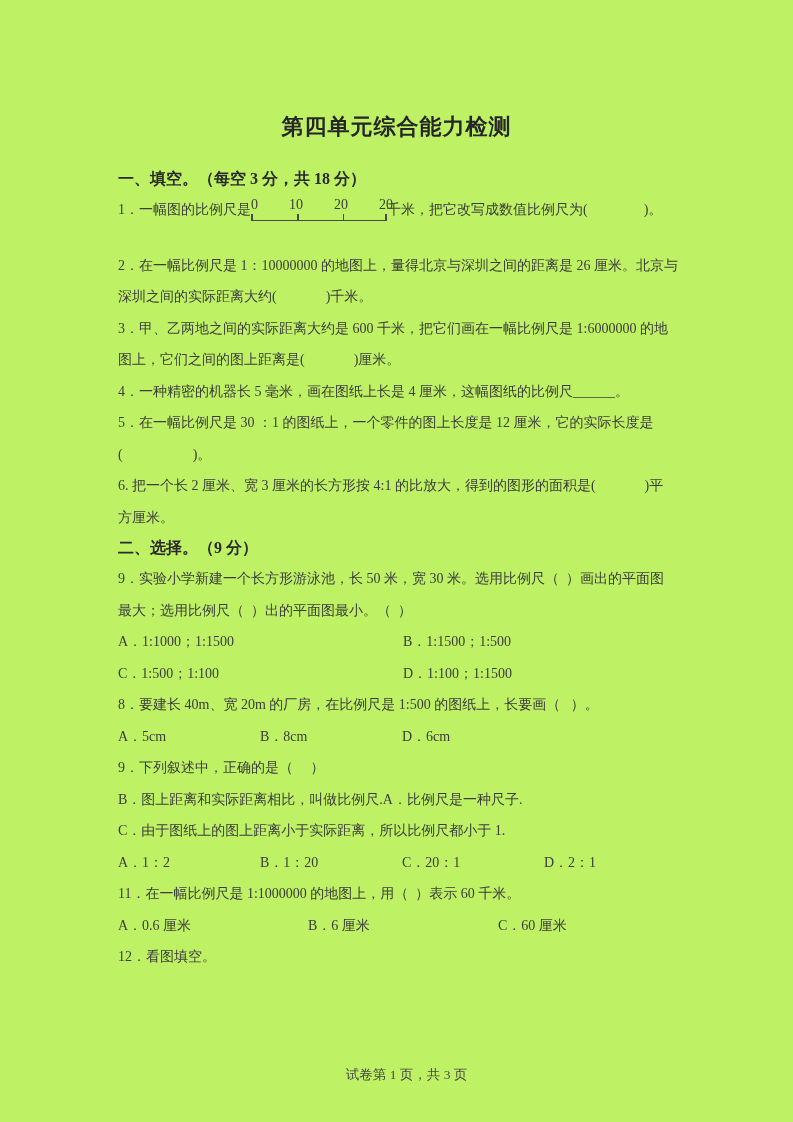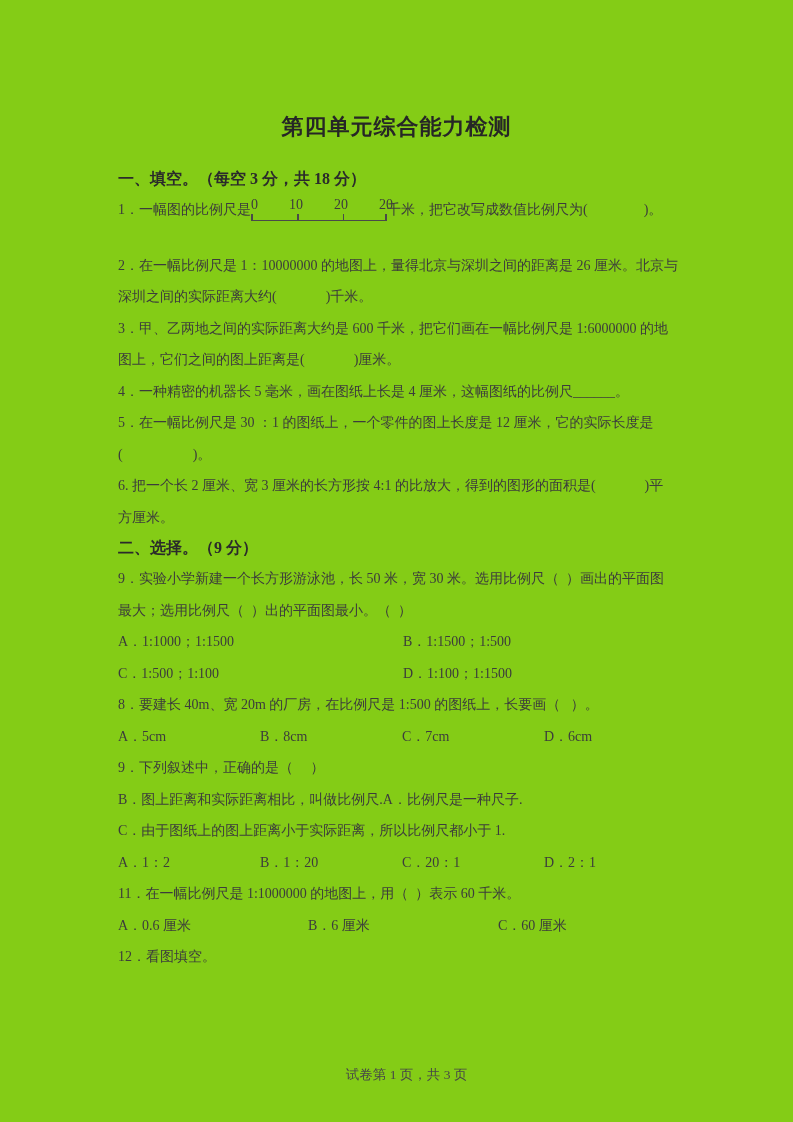--- a/index.html
+++ b/index.html
@@ -7,21 +7,21 @@
     background:#ffffff;
     font-family:"Liberation Serif","DejaVu Serif",serif;
     color:#3c3c3c;
     -webkit-font-smoothing:antialiased;
   }
   .page {
     position:relative;
     width:793px;
     height:1122px;
     margin:0 auto;
-    background:#84cc16;
+    background:#bef264;
     overflow:hidden;
   }
   .title {
     margin:0;
     padding-top:112px;
     text-align:center;
     font-size:22px;
     font-weight:bold;
     line-height:30px;
     color:#262626;
@@ -136,21 +136,20 @@
     </div>
     <div class="opt-row">
       <span class="opt w2">C．1:500；1:100</span>
       <span class="opt">D．1:100；1:1500</span>
     </div>
 
     <div class="line">8．要建长 40m、宽 20m 的厂房，在比例尺是 1:500 的图纸上，长要画（   ）。</div>
     <div class="opt-row">
       <span class="opt w4">A．5cm</span>
       <span class="opt w4">B．8cm</span>
-      <span class="opt w4">C．7cm</span>
       <span class="opt">D．6cm</span>
     </div>
 
     <div class="line">9．下列叙述中，正确的是（     ）</div>
     <div class="opt-row">
       <span class="opt">B．图上距离和实际距离相比，叫做比例尺.</span>
       <span class="opt w2">A．比例尺是一种尺子.</span>
     </div>
     <div class="line">C．由于图纸上的图上距离小于实际距离，所以比例尺都小于 1.</div>
 

